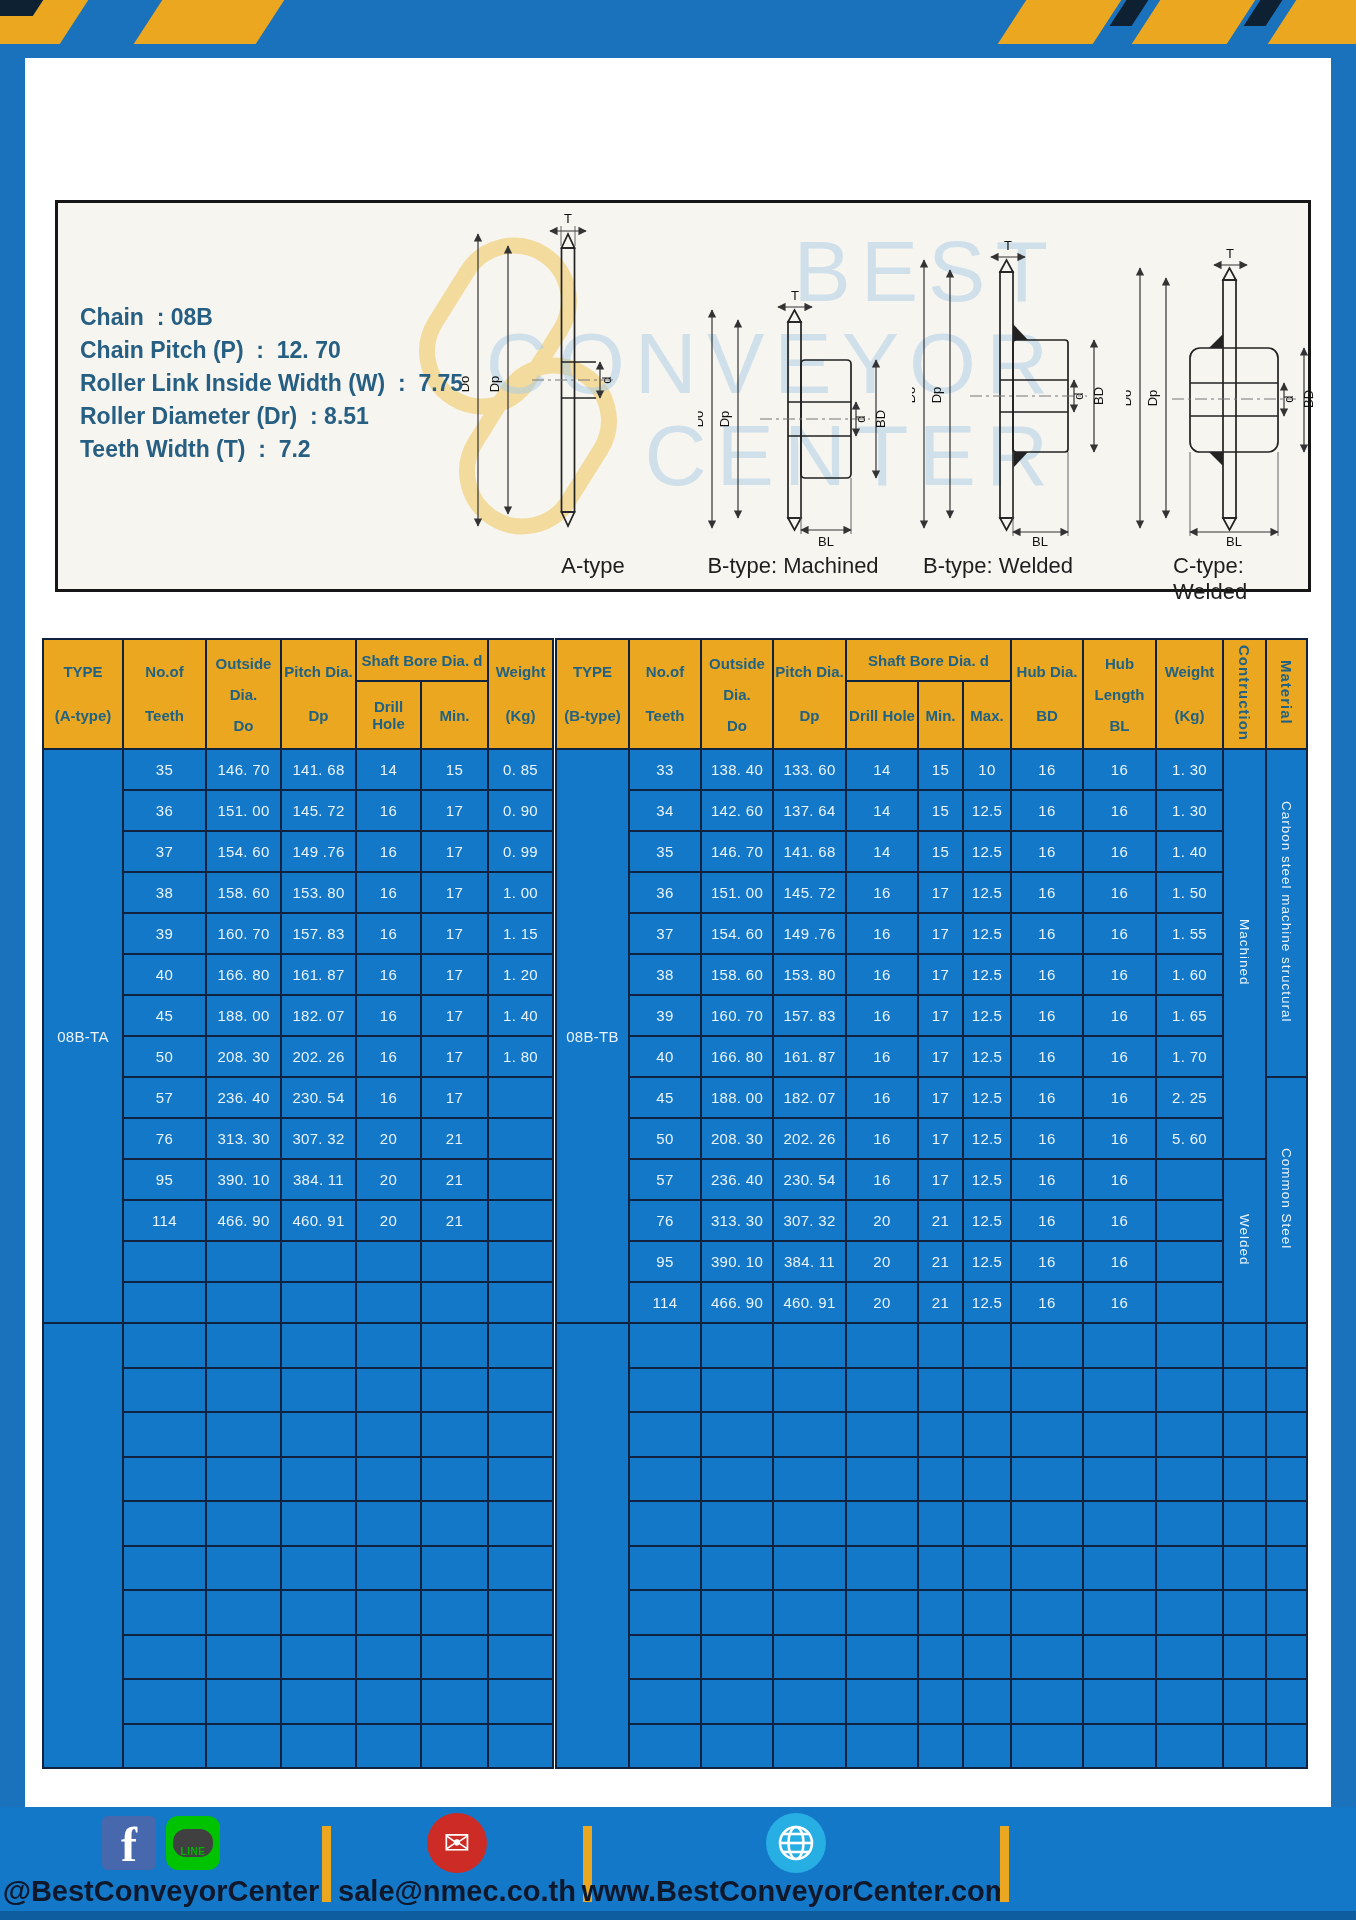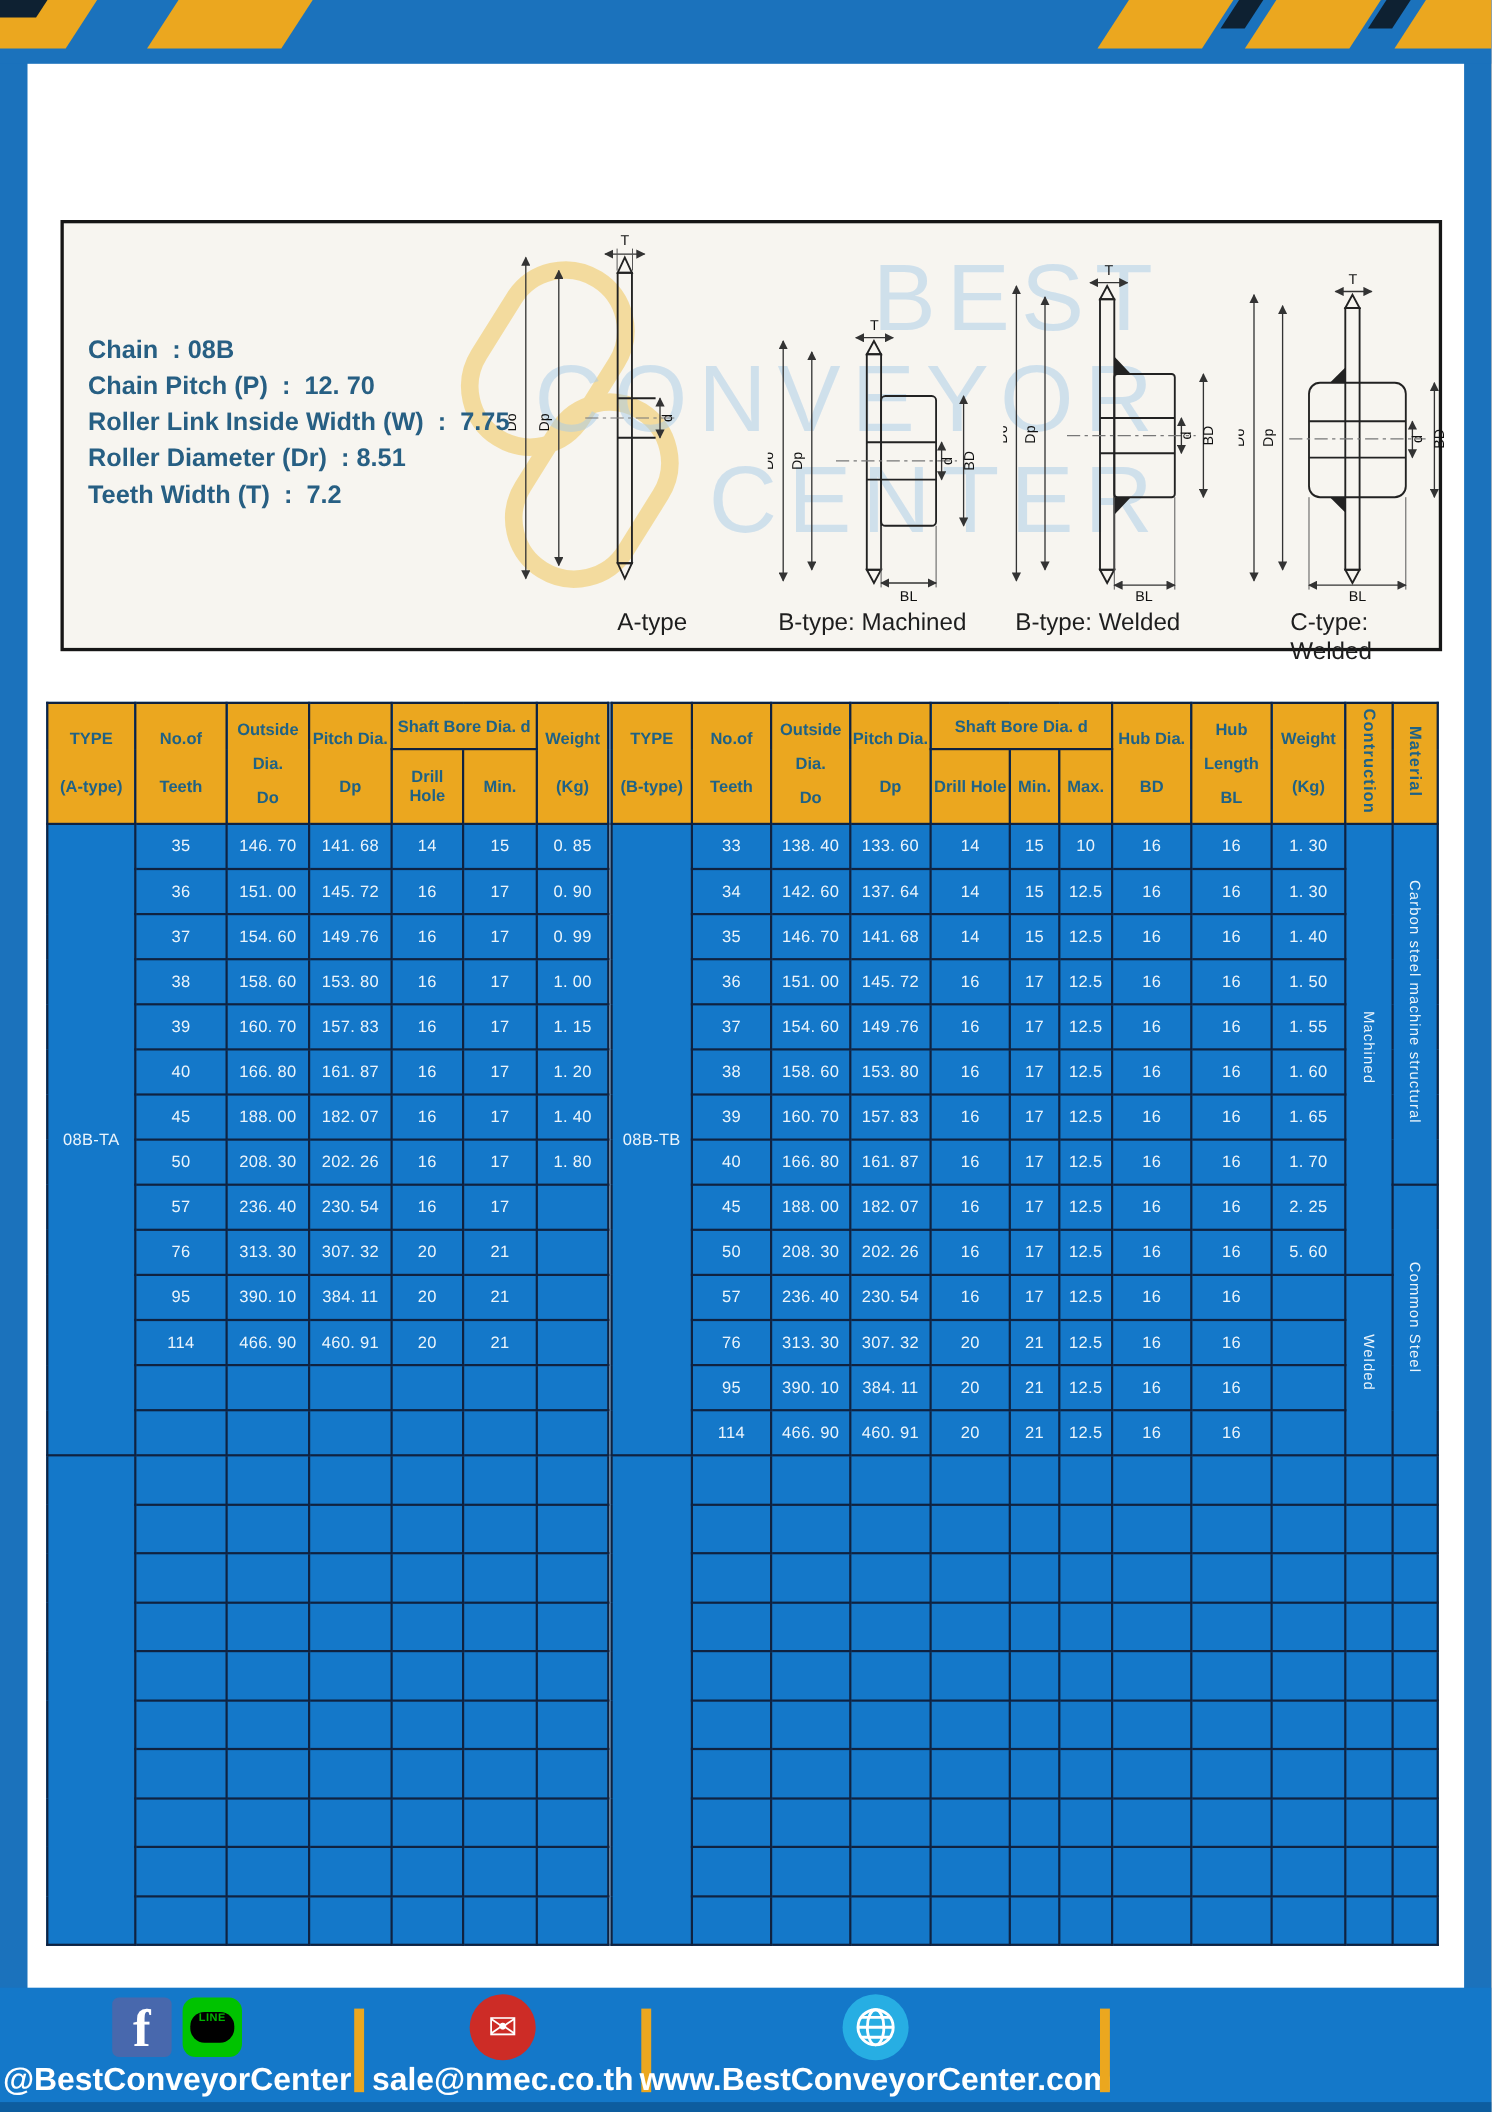--- a/index.html
+++ b/index.html
@@ -59,25 +59,25 @@
   .vtext{writing-mode:vertical-rl;text-orientation:mixed;letter-spacing:1px;white-space:nowrap;display:inline-block;}
   .spec-table tbody .vtext{font-size:13.5px;}
   .spec-table thead .vtext{font-size:15px;font-weight:bold;}
 
   
   .footer{position:absolute;left:0;top:1807px;width:1356px;height:113px;background:#1478c9;display:flex;z-index:6;}
   .footer::after{content:"";position:absolute;left:0;bottom:0;width:100%;height:9px;background:#0d5d9f;}
   .fsec{display:flex;flex-direction:column;align-items:center;justify-content:flex-start;padding-top:5px;box-sizing:border-box;}
   .fdiv{width:9px;height:76px;background:var(--yellow);align-self:center;flex:0 0 auto;}
   .ficons{height:62px;display:flex;align-items:center;gap:10px;}
-  .ftext{font-size:29px;font-weight:bold;color:#ffffff;margin-top:1px;white-space:nowrap;}
+  .ftext{font-size:29px;font-weight:bold;color:#0f172a;margin-top:1px;white-space:nowrap;}
   .icon-fb{width:54px;height:54px;background:#4868ad;border-radius:6px;color:#fff;font-size:48px;font-weight:bold;
     display:flex;align-items:flex-end;justify-content:center;line-height:50px;font-family:"Liberation Serif",serif;}
   .icon-line{width:54px;height:54px;background:#00c300;border-radius:12px;display:flex;align-items:center;justify-content:center;}
-  .line-bubble{width:40px;height:28px;background:#000000;border-radius:13px;display:flex;align-items:flex-start;justify-content:center;}
+  .line-bubble{width:40px;height:28px;background:#404040;border-radius:13px;display:flex;align-items:flex-end;justify-content:center;}
   .line-bubble span{font-size:10px;font-weight:bold;color:#00b300;letter-spacing:.5px;}
   .icon-round{width:60px;height:60px;border-radius:50%;display:flex;align-items:center;justify-content:center;}
   .icon-mail{background:#cd2c26;color:#fff;font-size:32px;}
   .icon-globe{background:#27aee3;}
   .icon-phone{background:#f2c12e;}
 </style>
 </head>
 <body>
 
 <div id="page">

